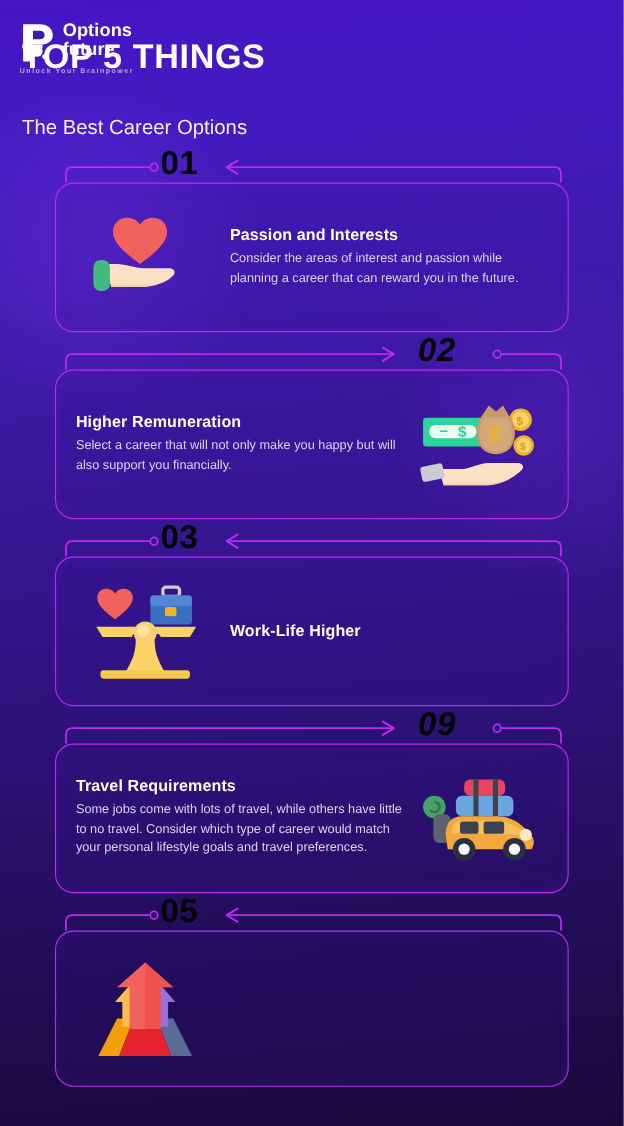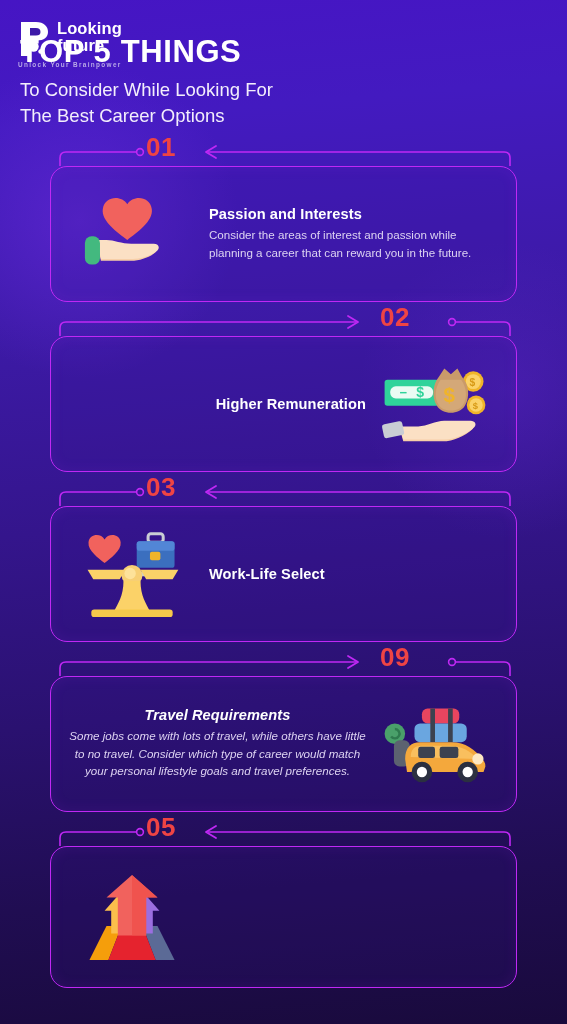--- a/index.html
+++ b/index.html
@@ -27,39 +27,39 @@
   .heads { text-align:left; padding-left:20px; padding-right:14px; }
   .h-main { font-size:31px; font-weight:800; letter-spacing:.6px; line-height:1; margin-top:20px; }
   .h-sub { font-size:18.5px; font-weight:500; line-height:1.42; margin-top:10px; color:#f3eefc; }
 
   
   .cards { position:relative; padding:0 0 14px; }
   .row { position:relative; height:170px; }
   .row.r5 { height:176px; }
 
   .connector { position:absolute; left:0; right:0; top:0; height:34px; pointer-events:none; }
-  .num { position:absolute; top:-8px; font-size:26px; font-weight:800; color:#ef4444; letter-spacing:.5px; }
+  .num { position:absolute; top:-8px; font-size:30px; font-weight:800; color:#000000; letter-spacing:.5px; }
   .num.left  { left:146px; }
-  .num.right { left:380px; }
+  .num.right { left:380px;font-style:italic; }
 
   .card {
     position:absolute; left:50px; right:50px; top:26px; bottom:8px;
     border:1.6px solid #c028f5; border-radius:17px;
     background: rgba(58,20,150,0.16);
     display:flex; align-items:center; padding:0 14px;
     box-shadow: 0 0 14px rgba(180,40,245,0.10) inset;
   }
   .icon { flex:none; width:134px; height:100%; display:flex; align-items:center; justify-content:center; }
   .txt { flex:1; padding:0 4px; }
   .t-title { font-size:14.6px; font-weight:700; color:#ffffff; letter-spacing:.1px; }
   .t-body { font-size:11.6px; line-height:1.52; color:#ddd3f2; margin-top:4px; }
 
   .card.icon-left .txt  { text-align:left;  padding-left:10px; }
-  .card.icon-right .txt { text-align:right; padding-right:2px; }
-  .card.icon-right.ralign .txt { text-align:center;font-style:italic; }
+  .card.icon-right .txt { text-align:left; padding-right:2px; }
+  .card.icon-right.ralign .txt { text-align:left; }
 
   svg { display:block; overflow:visible; }
 </style>
 </head>
 <body>
 
 <div class="glow-a"></div>
 <div class="glow-b"></div>
 
 <header>
@@ -68,31 +68,31 @@
     <div class="logo-row">
       <span class="logo-mark">
         <svg viewBox="0 0 34 38" width="34" height="38">
           <path d="M3 2 H18 C26 2 30 6.5 30 12 C30 17 26 20.5 19 20.5 H12 V36 H3 Z" fill="#ffffff"></path>
           <circle cx="15.5" cy="26.5" r="5.2" fill="#ffffff"></circle>
           <circle cx="22.5" cy="31.5" r="2.2" fill="#ffffff"></circle>
           <path d="M12 8 H18 C21 8 22.5 9.6 22.5 12 C22.5 14.3 21 15.6 18 15.6 H12 Z" fill="#3d1aa8"></path>
         </svg>
       </span>
       <span class="logo-words">
-        <span class="logo-w1">Looking</span>
+        <span class="logo-w1">Options</span>
         <span class="logo-w2">future</span>
       </span>
     </div>
     <span class="logo-tag">Unlock Your Brainpower</span>
   </div>
 
   <div class="heads">
     <div class="h-main">TOP 5 THINGS</div>
     <div class="h-sub">
-      <span>To Consider While Looking For</span><br>
+      <br>
       <span>The Best Career Options</span>
     </div>
   </div>
 </header>
 
 <div class="cards">
 
   <div class="row">
     <svg class="connector" viewBox="0 0 567 34" preserveAspectRatio="none">
       <path d="M60 26 V18 Q60 12 66 12 H136" fill="none" stroke="#c028f5" stroke-width="1.6"></path>
@@ -121,20 +121,21 @@
     <svg class="connector" viewBox="0 0 567 34" preserveAspectRatio="none">
       <path d="M60 26 V18 Q60 12 66 12 H356" fill="none" stroke="#c028f5" stroke-width="1.6"></path>
       <path d="M348 6 L358 12 L348 18" fill="none" stroke="#c028f5" stroke-width="1.8" stroke-linecap="round" stroke-linejoin="round"></path>
       <path d="M510 26 V18 Q510 12 504 12 H456" fill="none" stroke="#c028f5" stroke-width="1.6"></path>
       <circle cx="452" cy="12" r="3.4" fill="none" stroke="#c028f5" stroke-width="1.6"></circle>
     </svg>
     <div class="num right">02</div>
     <div class="card icon-right">
       <div class="txt">
         <div class="t-title">Higher Remuneration</div>
+        <div class="t-body">Select a career that will not only make you happy but will also support you financially.</div>
       </div>
       <div class="icon">
         <svg viewBox="0 0 120 92" width="112" height="86">
           <rect x="6" y="20" width="58" height="28" rx="3" fill="#2fd39a"></rect>
           <rect x="12" y="27" width="46" height="13" rx="6" fill="#eafbf3"></rect>
           <text x="22" y="38" font-family="Liberation Sans, sans-serif" font-size="14" font-weight="700" fill="#2fd39a">−</text>
           <text x="40" y="39" font-family="Liberation Sans, sans-serif" font-size="15" font-weight="700" fill="#2fd39a">$</text>
           <circle cx="101" cy="22" r="11" fill="#f0b429"></circle>
           <circle cx="101" cy="22" r="8" fill="#fbd268"></circle>
           <text x="97" y="27" font-family="Liberation Sans, sans-serif" font-size="11" font-weight="700" fill="#d79a16">$</text>
@@ -172,21 +173,21 @@
           <rect x="51" y="48" width="7" height="32" fill="#c9cdd4"></rect>
           <path d="M8 46 H48 L42 56 H14 Z" fill="#fbd268"></path>
           <path d="M64 46 H104 L98 56 H70 Z" fill="#fbd268"></path>
           <circle cx="55" cy="52" r="11" fill="#f7cf74"></circle>
           <circle cx="53" cy="50" r="6" fill="#fde29a"></circle>
           <path d="M46 58 C46 74 40 82 36 90 H74 C70 82 64 74 64 58 Z" fill="#fbd268"></path>
           <rect x="12" y="88" width="86" height="8" rx="3" fill="#f7c94b"></rect>
         </svg>
       </div>
       <div class="txt">
-        <div class="t-title">Work-Life Select</div>
+        <div class="t-title">Work-Life Higher</div>
       </div>
     </div>
   </div>
 
   <div class="row">
     <svg class="connector" viewBox="0 0 567 34" preserveAspectRatio="none">
       <path d="M60 26 V18 Q60 12 66 12 H356" fill="none" stroke="#c028f5" stroke-width="1.6"></path>
       <path d="M348 6 L358 12 L348 18" fill="none" stroke="#c028f5" stroke-width="1.8" stroke-linecap="round" stroke-linejoin="round"></path>
       <path d="M510 26 V18 Q510 12 504 12 H456" fill="none" stroke="#c028f5" stroke-width="1.6"></path>
       <circle cx="452" cy="12" r="3.4" fill="none" stroke="#c028f5" stroke-width="1.6"></circle>

